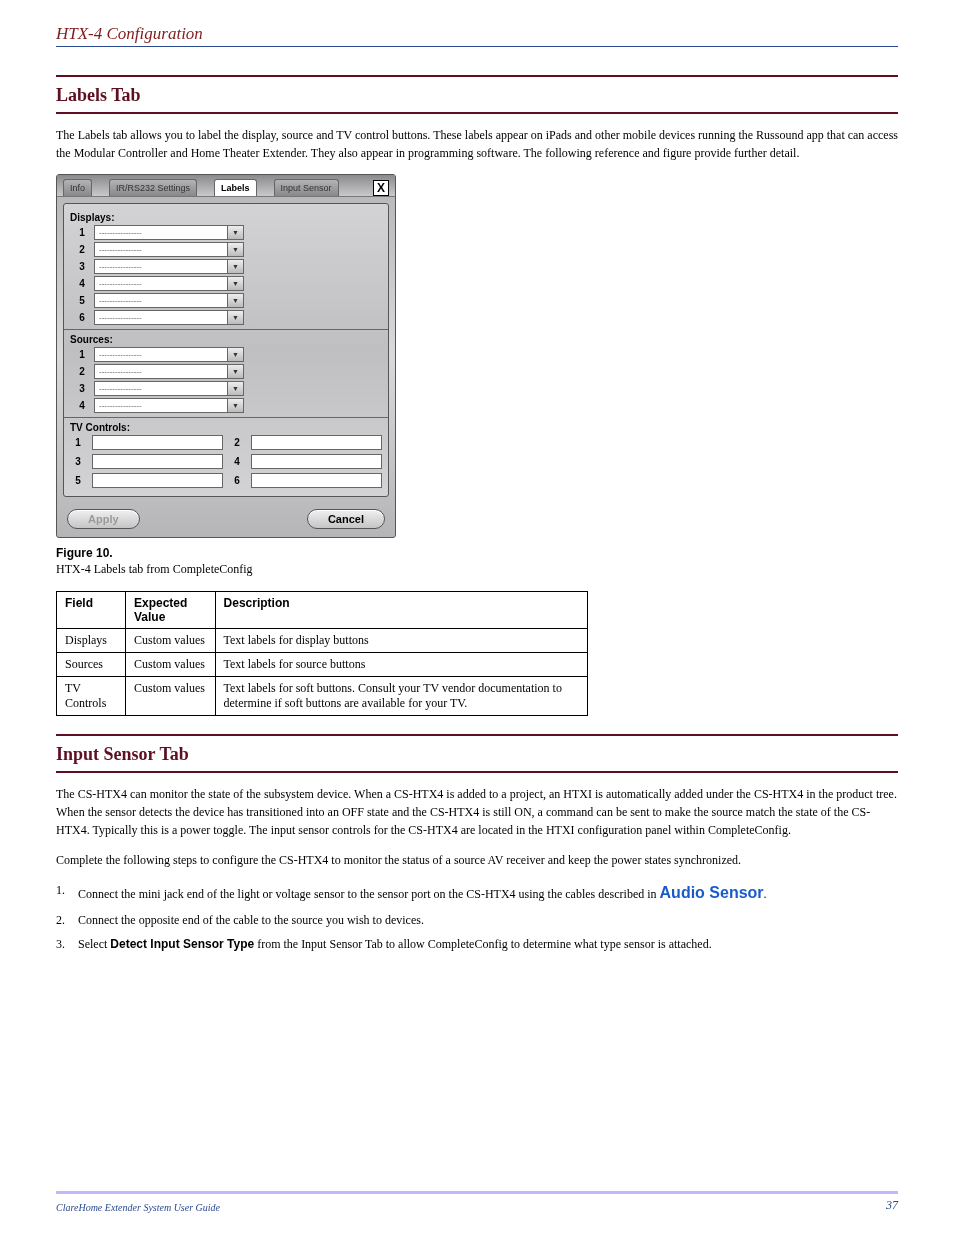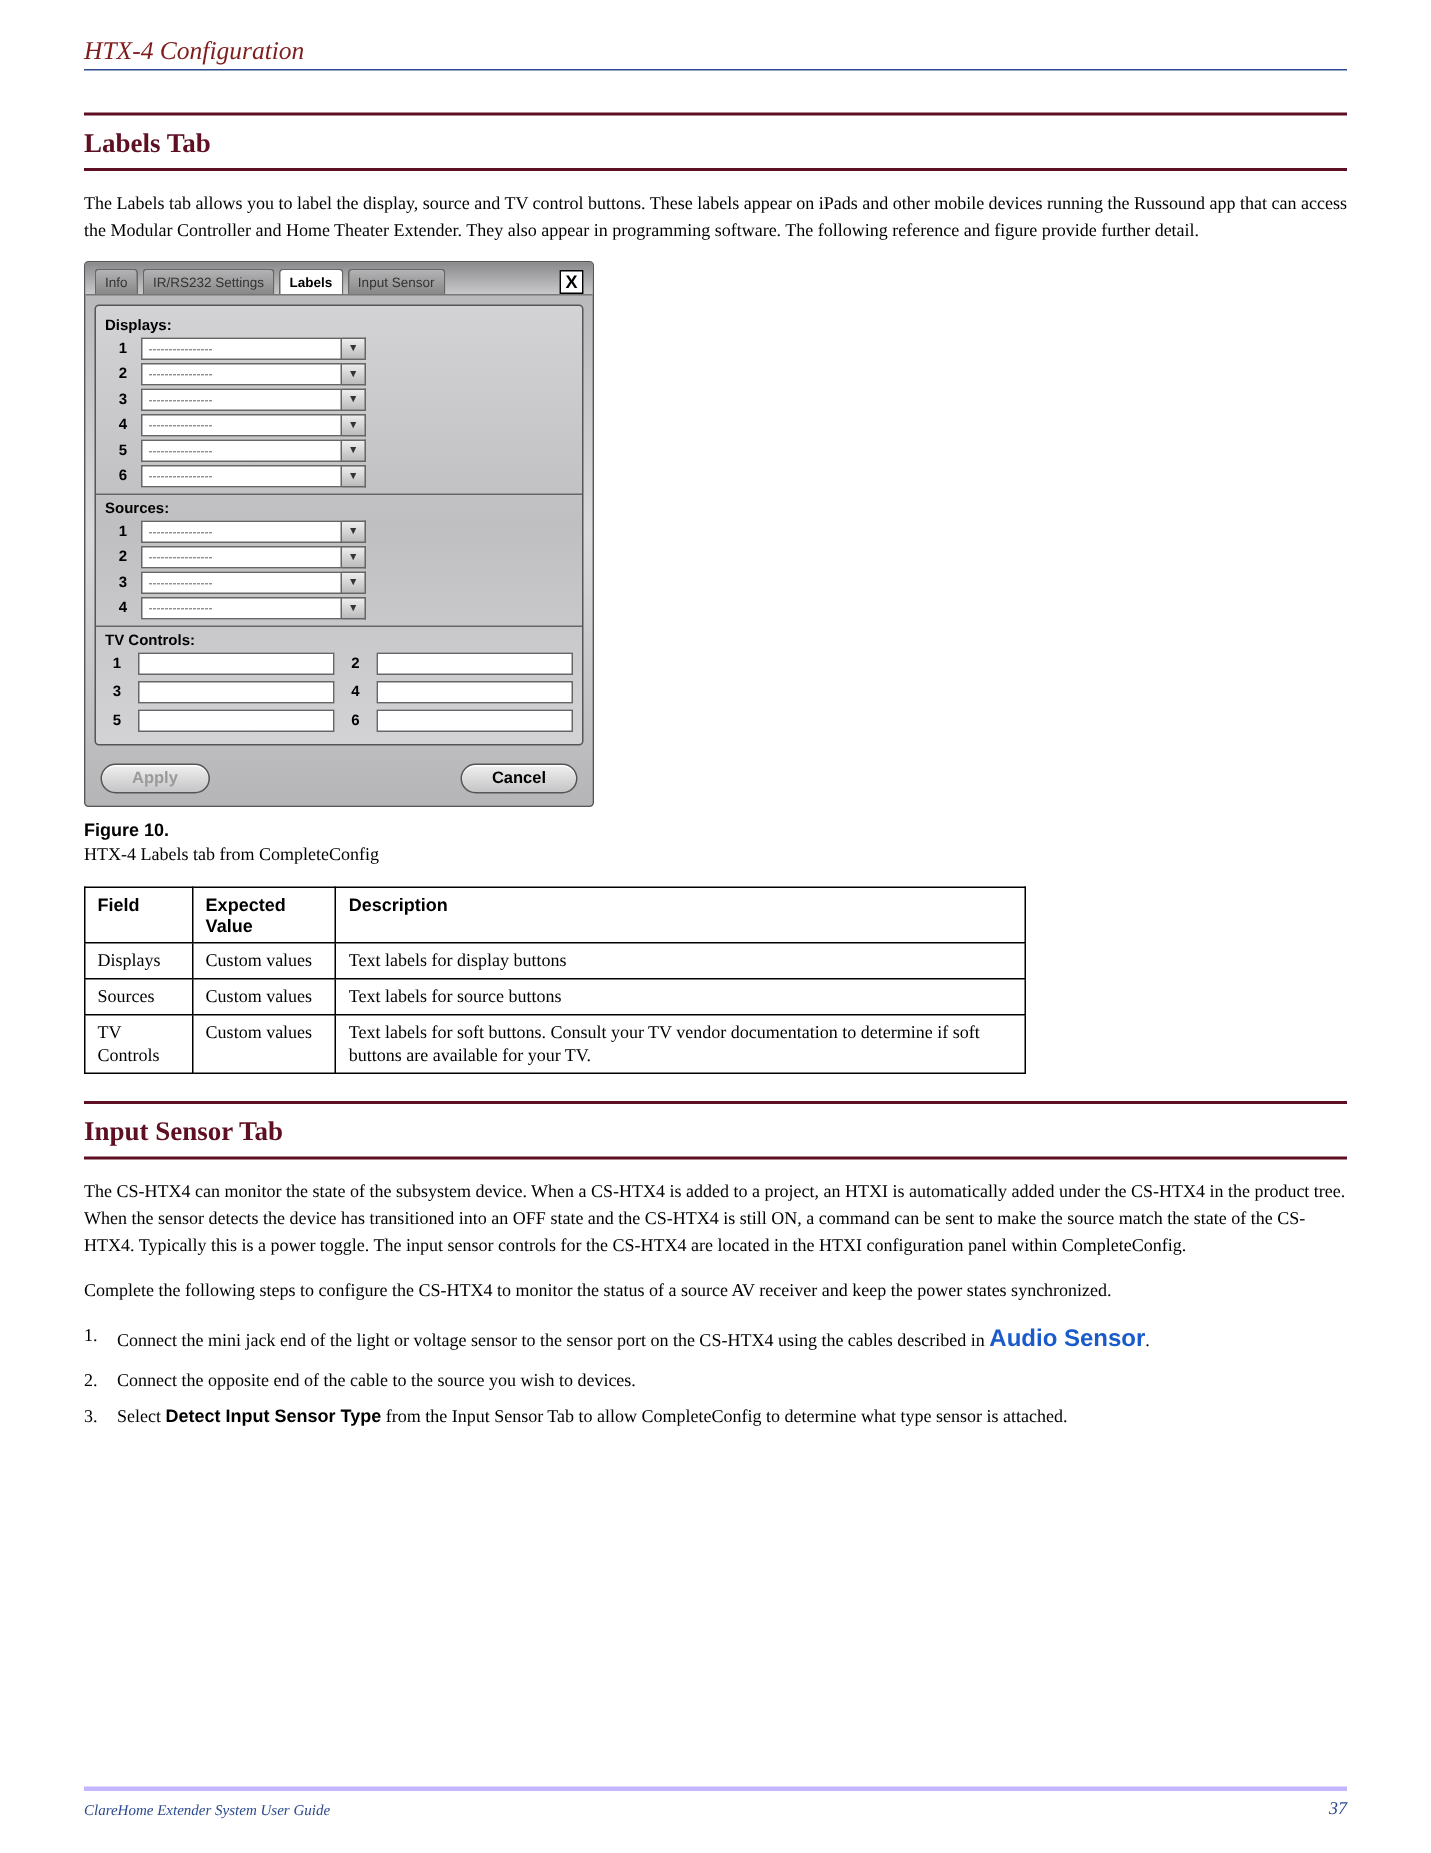--- a/index.html
+++ b/index.html
@@ -27,21 +27,21 @@
   .panel {
     width: 340px; background: linear-gradient(#b5b5b8, #d9d9db, #b5b5b8);
     border: 1px solid #555; border-radius: 3px; position: relative;
     font-family: Arial, sans-serif;
   }
   .tabbar {
     display: flex; align-items: center; background: linear-gradient(#8a8a8c,#c9c9cb);
     padding: 4px 6px 0 6px; border-bottom: 1px solid #777;
   }
   .ptab {
-    font-size: 9px; padding: 3px 6px; margin-right: 3px;
+    font-size: 9px; padding: 3px 6px; margin-right: 17px;
     border: 1px solid #666; border-bottom: none; border-radius: 3px 3px 0 0;
     background: linear-gradient(#b3b3b5,#888); color: #333;
   }
   .ptab.active { background: #fff; color: #000; font-weight: bold; }
   .close-x {
     margin-left: auto; width: 16px; height: 16px; background: #fff;
     border: 1px solid #000; font-weight: bold; font-size: 12px;
     display: flex; align-items: center; justify-content: center;
   }
   .panel-body {
@@ -72,21 +72,21 @@
     border: 1px solid #555; background: linear-gradient(#f0f0f0,#c5c5c7);
     box-shadow: inset 0 1px 0 #fff;
   }
   .pbtn.disabled { color: #9a9a9a; }
 
   .figure-label { font-family: Arial, sans-serif; font-weight: bold; font-size: 12px; margin: 6px 0 2px 0; }
   .figure-caption { font-family: Georgia, serif; font-size: 12px; margin-bottom: 14px; }
 
   
   table.info {
-    border-collapse: collapse; width: 628px; margin: 0 0 18px 0;
+    border-collapse: collapse; width: 532px; margin: 0 0 18px 0;
     font-family: Georgia, serif; font-size: 12px; padding-left: 44px;
   }
   table.info th, table.info td {
     border: 1px solid #000; padding: 4px 8px; text-align: left; vertical-align: top;
   }
   table.info th { font-family: Arial, sans-serif; font-weight: bold; font-style: normal; }
 
   
   .step { display: flex; margin: 6px 0; font-family: Georgia, serif; font-size: 12px; line-height: 1.5; }
   .step-num { width: 22px; }

